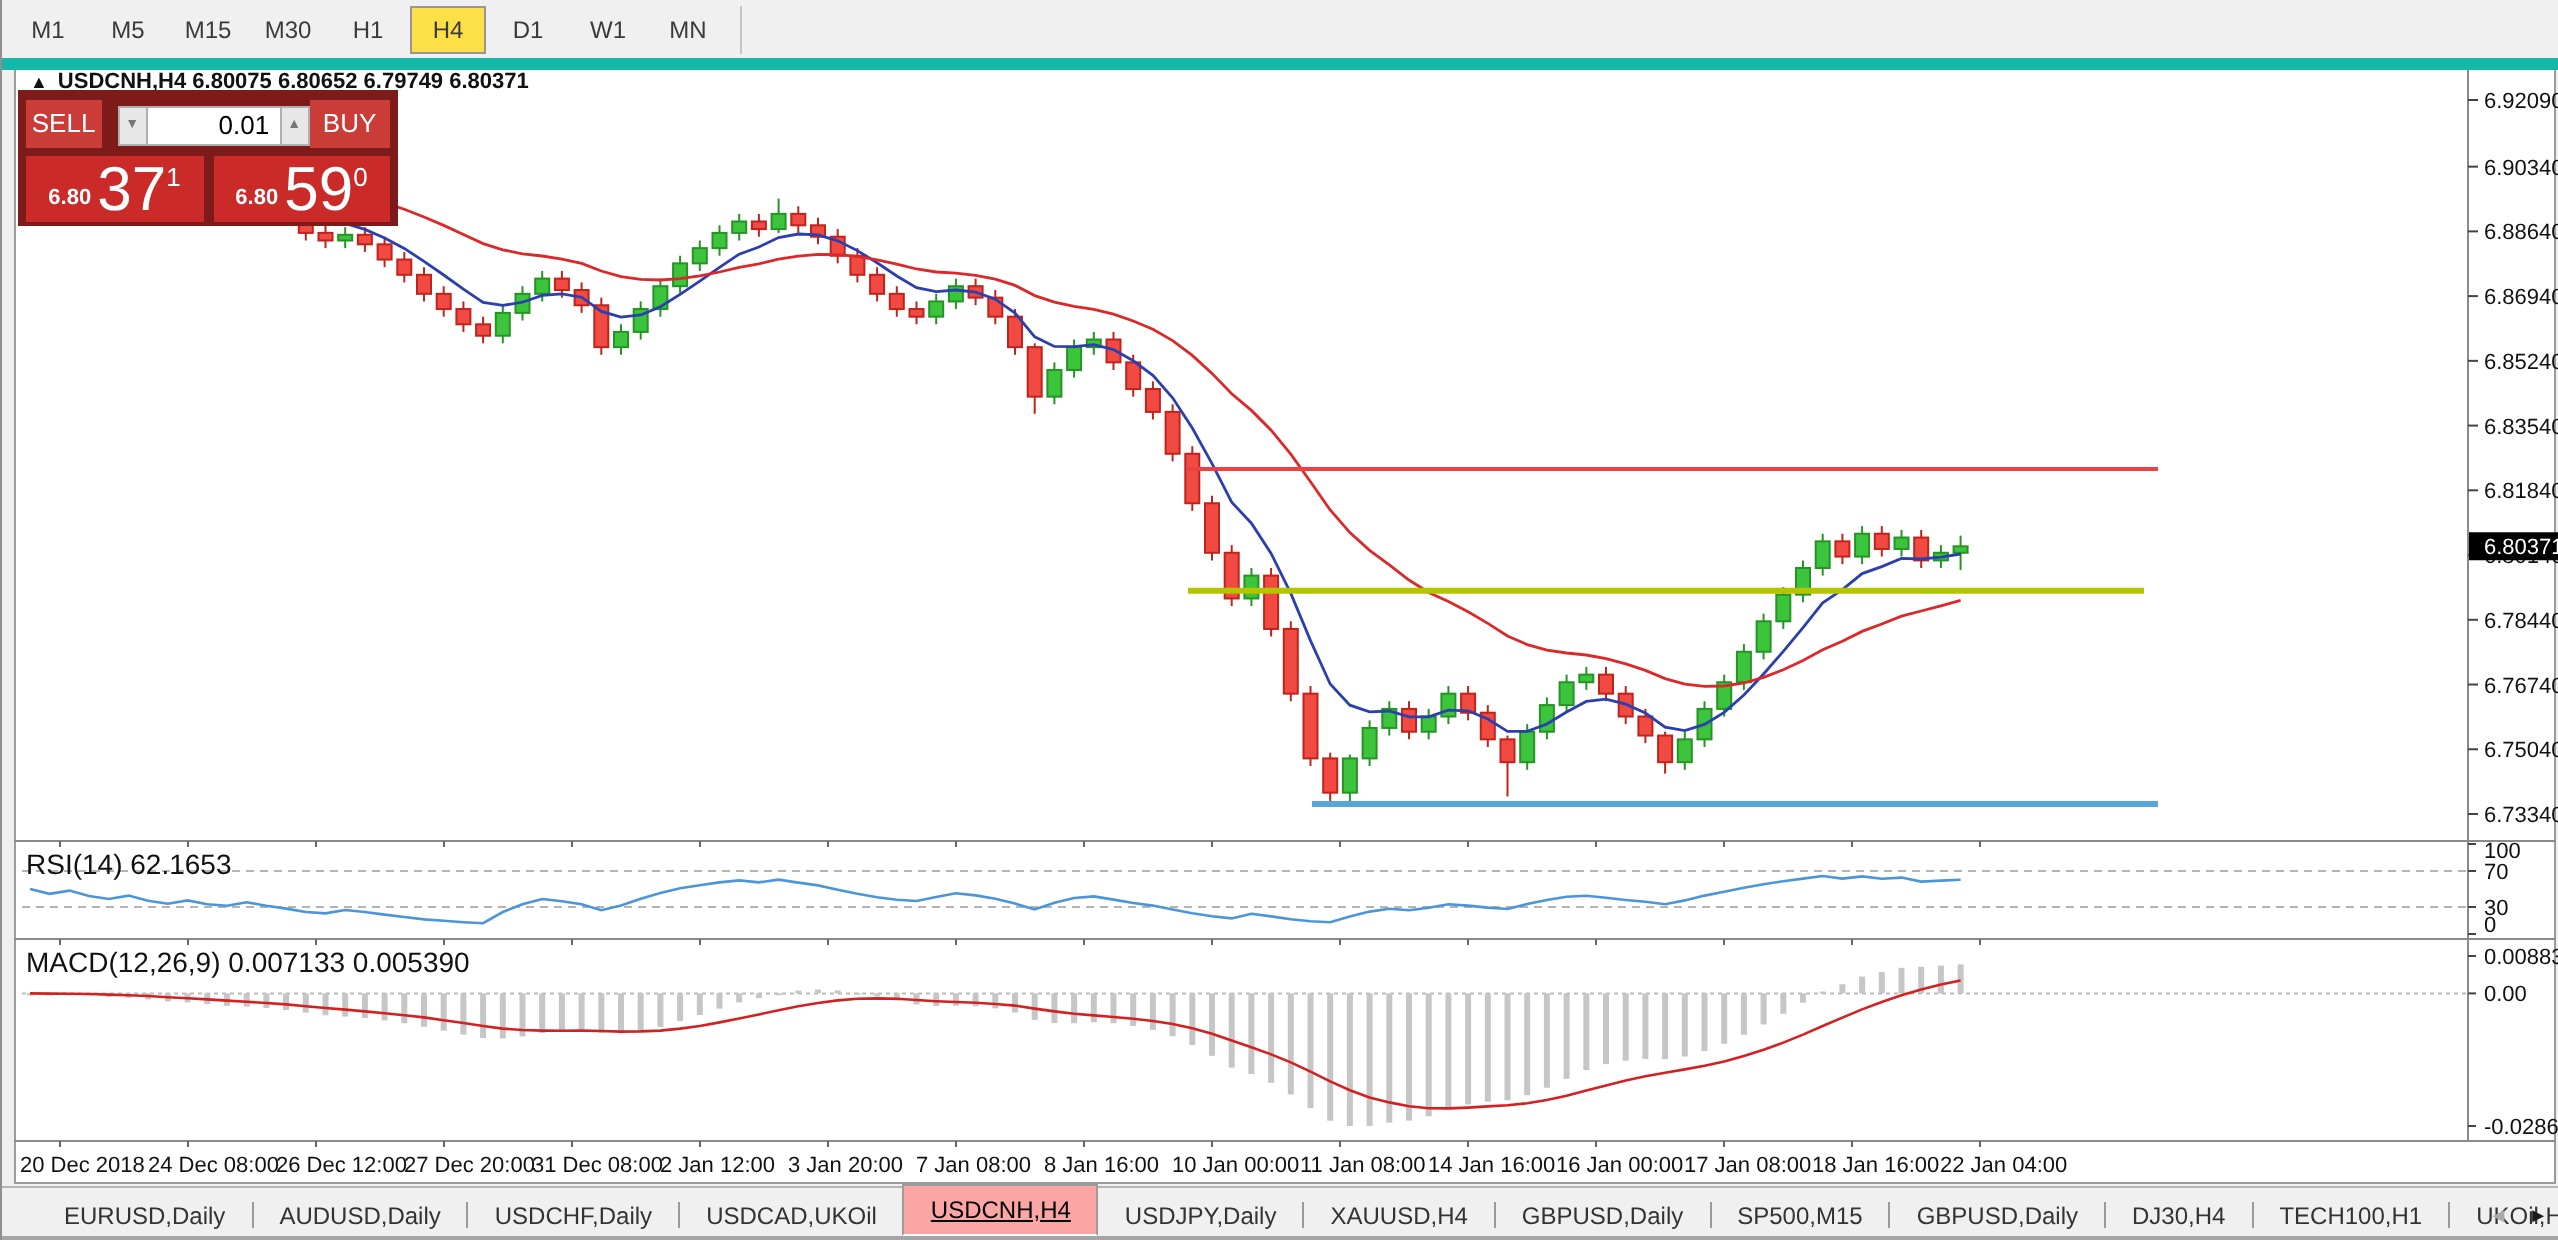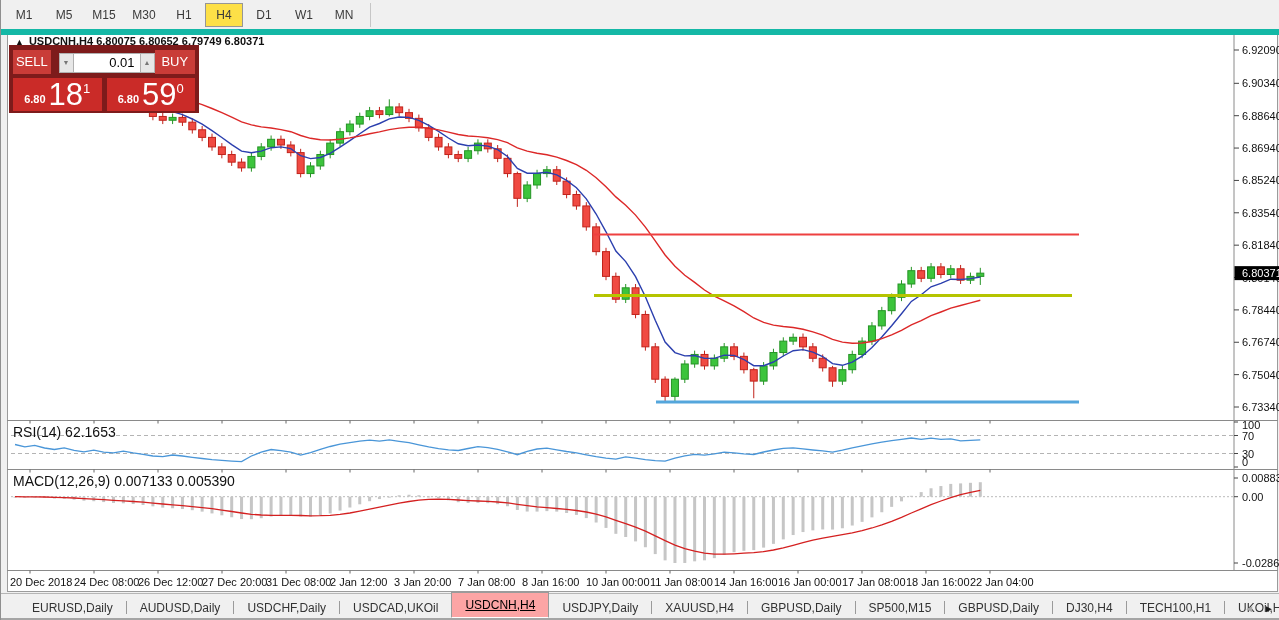--- a/index.html
+++ b/index.html
@@ -506,21 +506,21 @@
     <div class="spin">
       <div class="spin-btn">▼</div>
       <input class="vol" readonly="" value="0.01" style="">
       <div class="spin-btn">▲</div>
     </div>
     <div class="tp-btn buy-btn">BUY</div>
   </div>
   <div class="tp-row2">
     <div class="price-box">
       <span class="pb-small">6.80</span>
-      <span class="pb-big">18</span>
+      <span class="pb-big">37</span>
       <span class="pb-sup">1</span>
     </div>
     <div class="price-box">
       <span class="pb-small">6.80</span>
       <span class="pb-big">59</span>
       <span class="pb-sup">0</span>
     </div>
   </div>
 </div>
 

